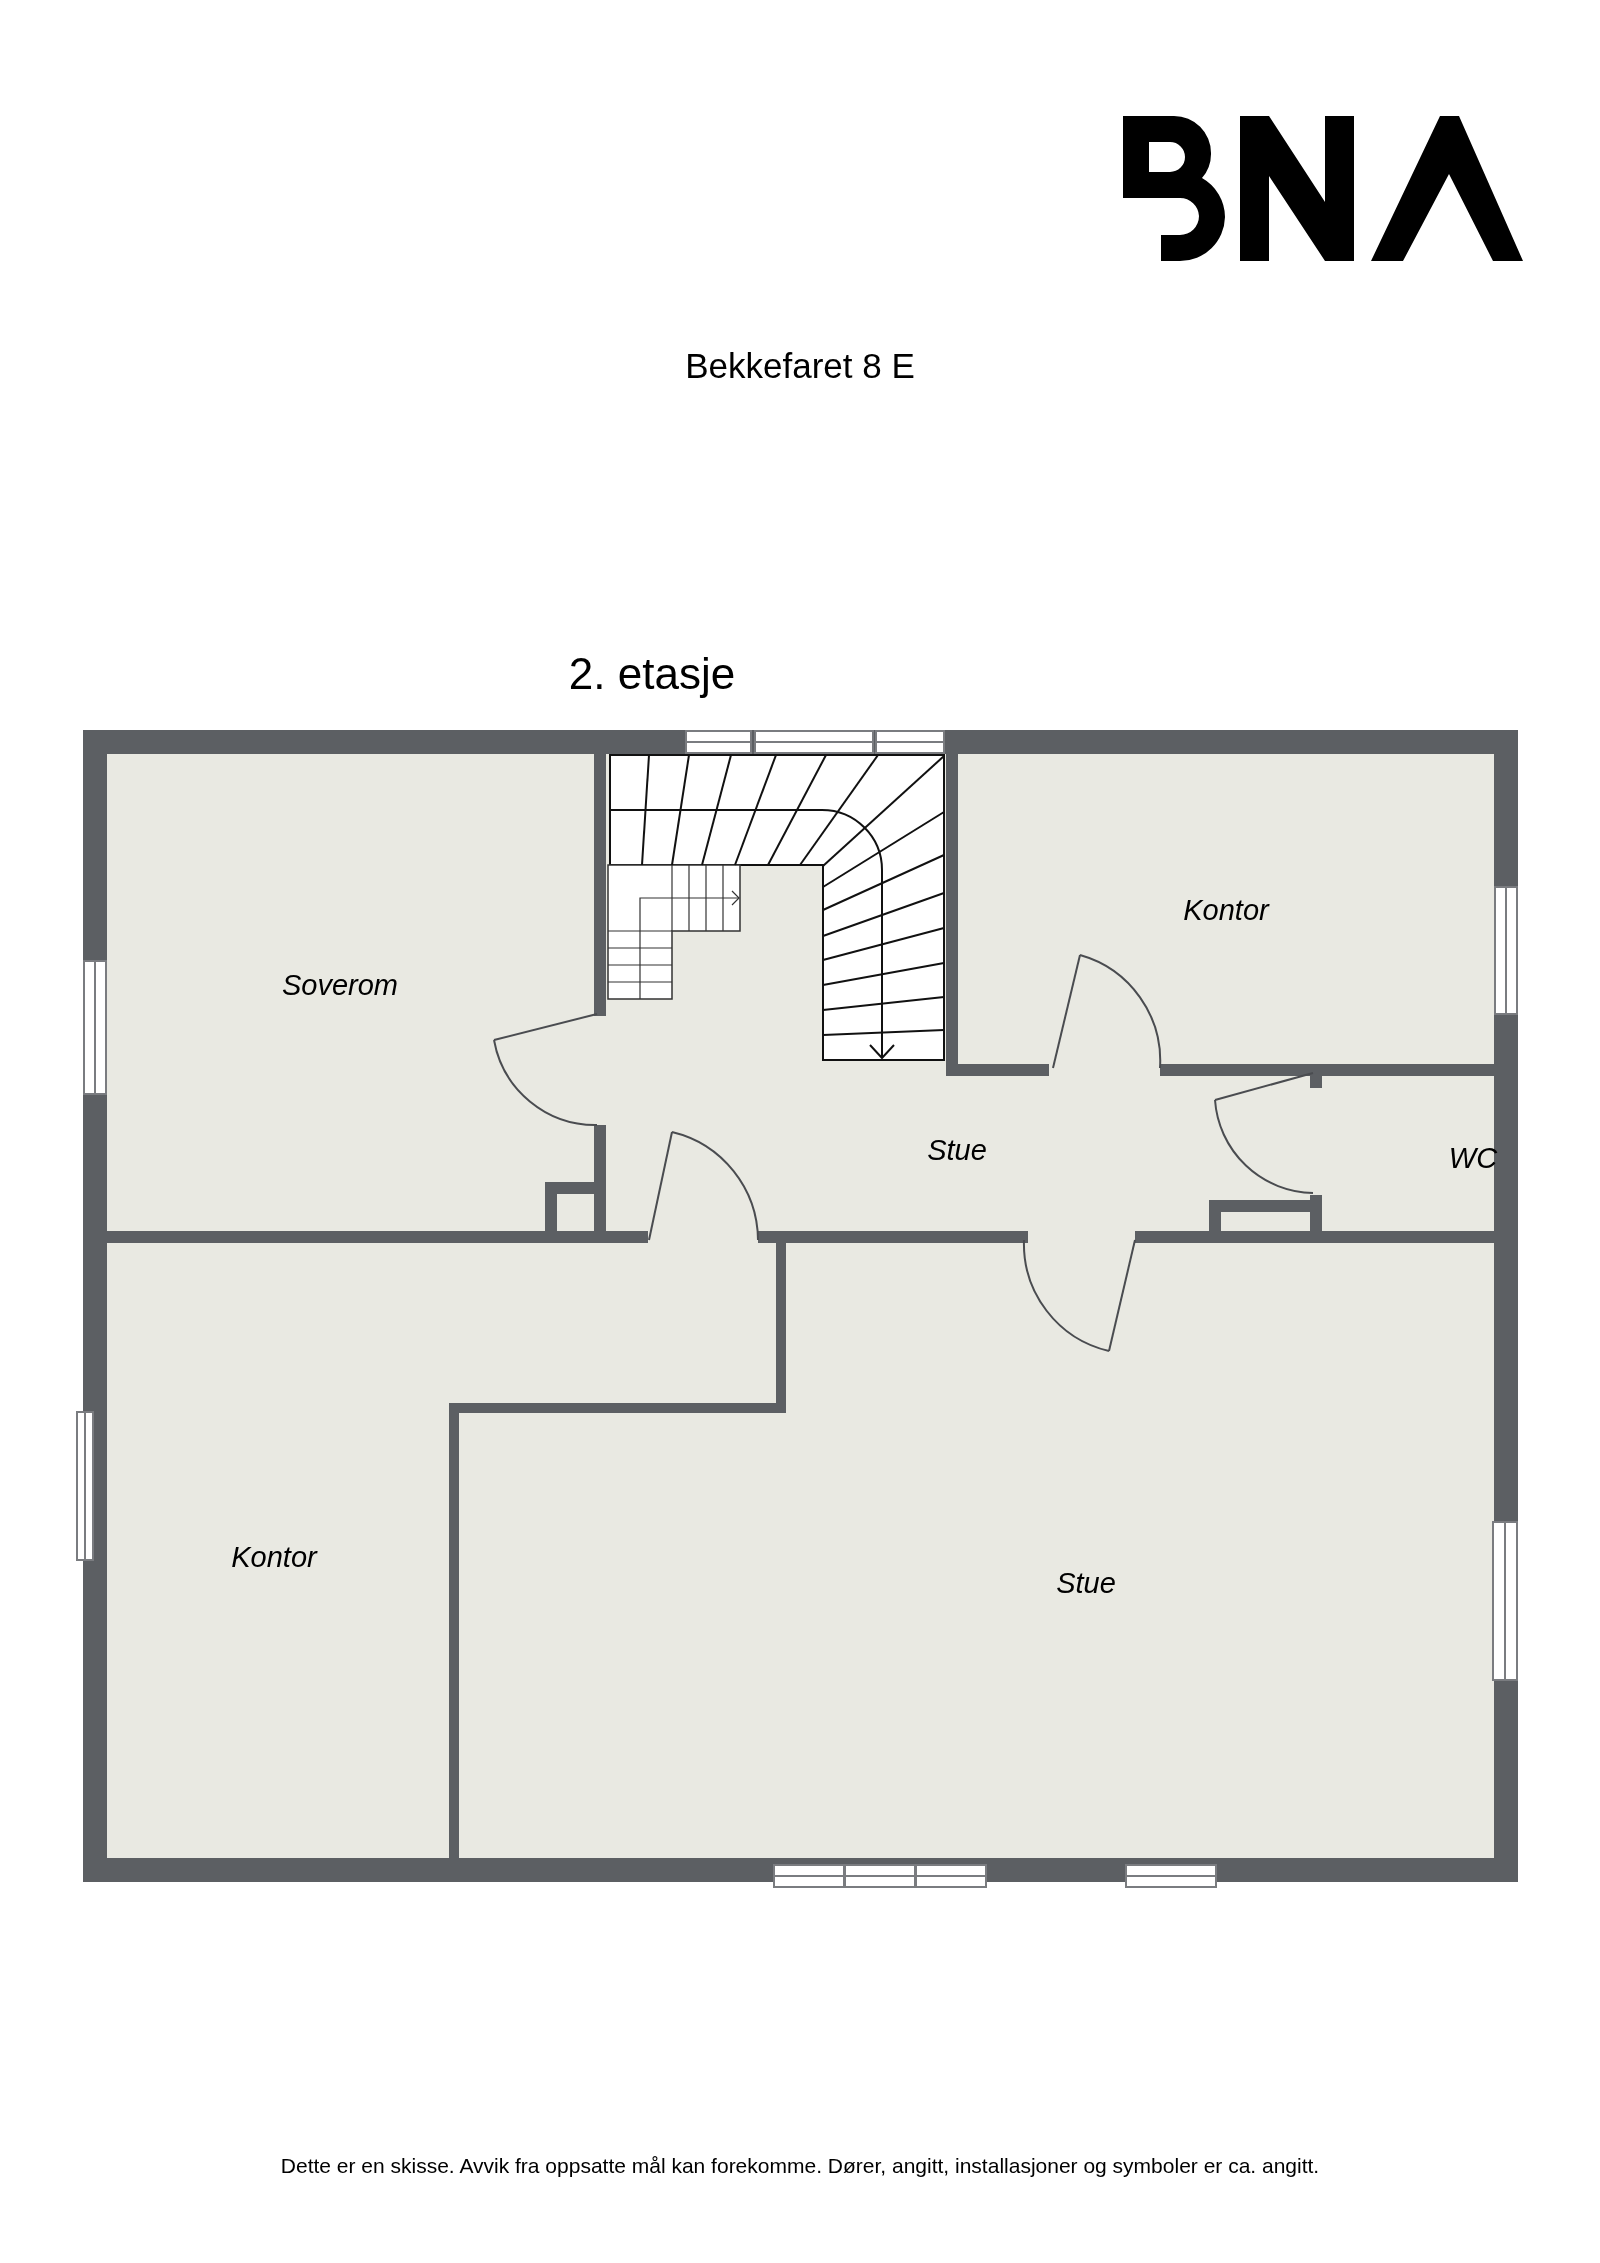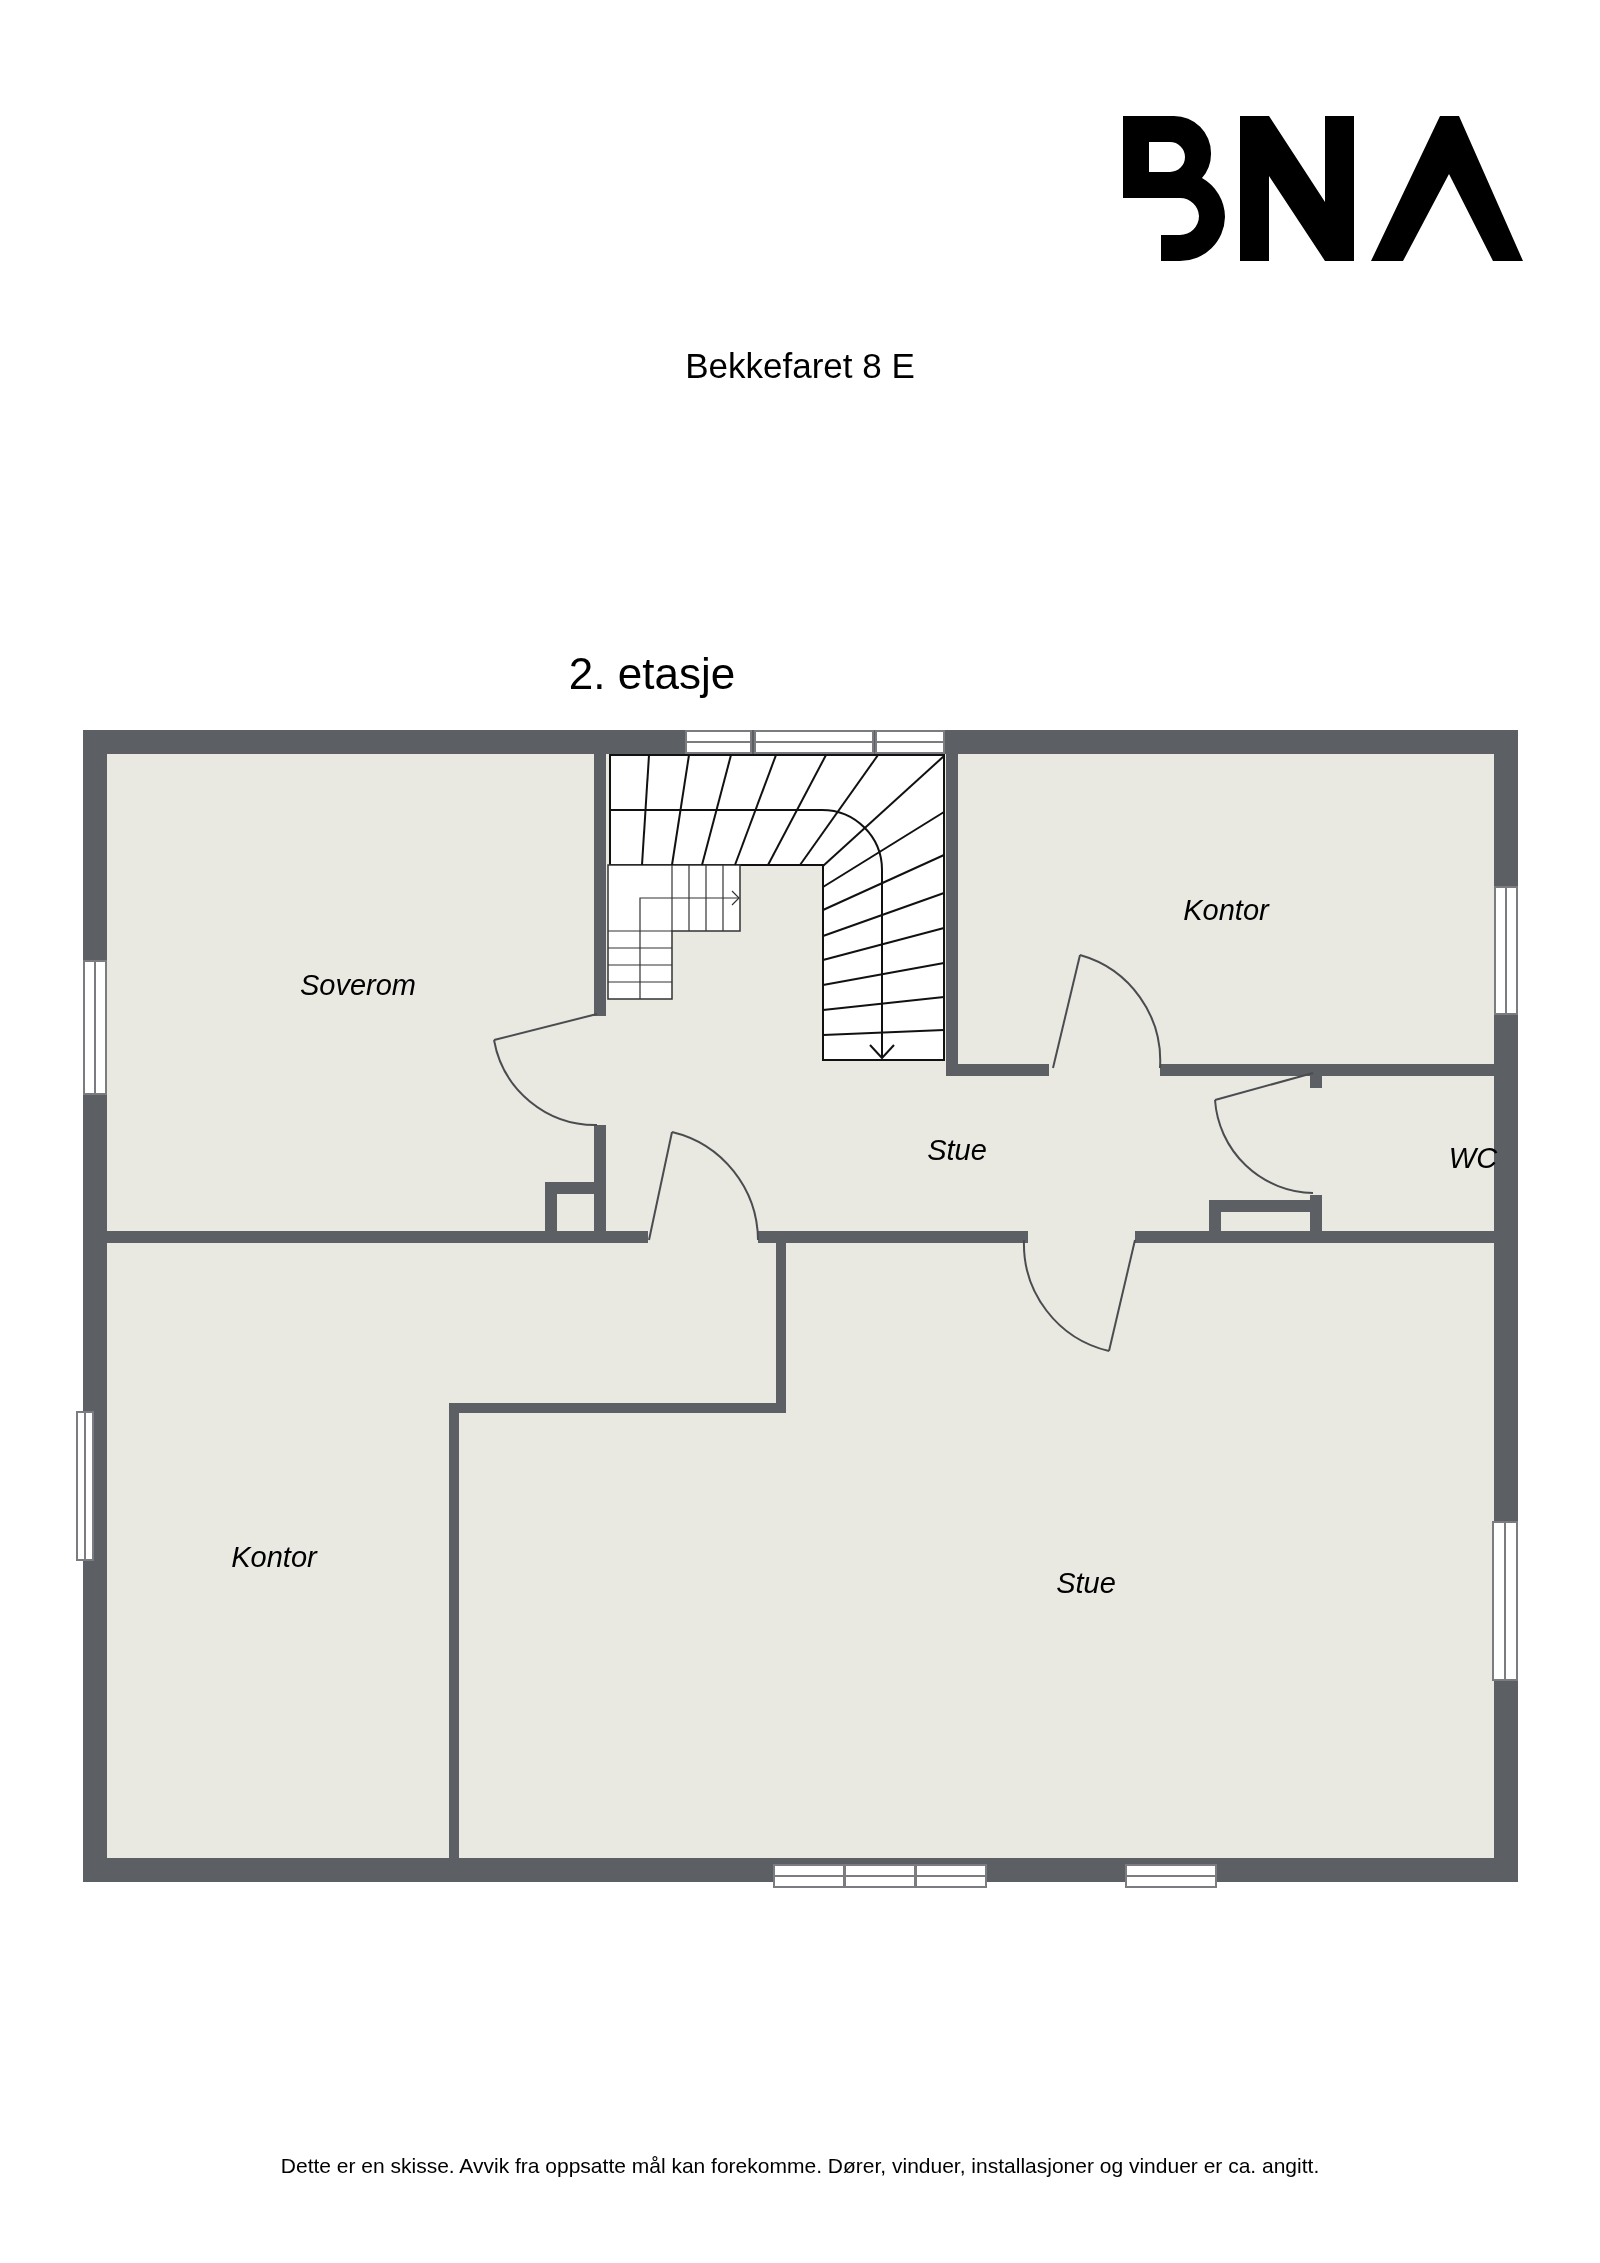--- a/index.html
+++ b/index.html
@@ -173,20 +173,20 @@
       <line x1="1313" y1="1073" x2="1215" y2="1100"></line>
       <path d="M1215 1100 A100 100 0 0 0 1313 1193"></path>
     </g>
     <g>
       <line x1="1135" y1="1240" x2="1109" y2="1351"></line>
       <path d="M1024 1240 A110 110 0 0 0 1109 1351"></path>
     </g>
   </g>
 </svg>
 
-<div class="room-label" style="left:358px; top:985px;">Soverom</div>
+<div class="room-label" style="left:340px; top:985px;">Soverom</div>
 <div class="room-label" style="left:1226px; top:910px;">Kontor</div>
 <div class="room-label" style="left:957px; top:1150px;">Stue</div>
 <div class="room-label" style="left:1473px; top:1158px;">WC</div>
 <div class="room-label" style="left:274px; top:1557px;">Kontor</div>
 <div class="room-label" style="left:1086px; top:1583px;">Stue</div>
 
-<div class="disclaimer">Dette er en skisse. Avvik fra oppsatte mål kan forekomme. Dører, vinduer, installasjoner og vinduer er ca. angitt.</div>
+<div class="disclaimer">Dette er en skisse. Avvik fra oppsatte mål kan forekomme. Dører, angitt, installasjoner og symboler er ca. angitt.</div>
 
 </body></html>

